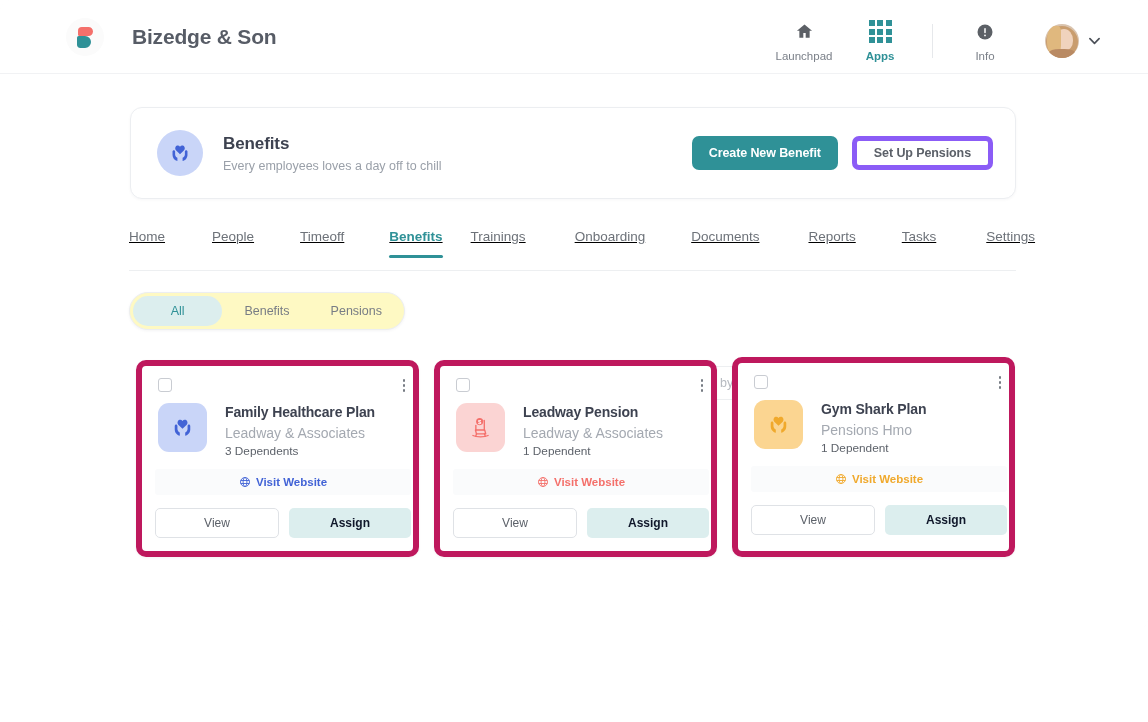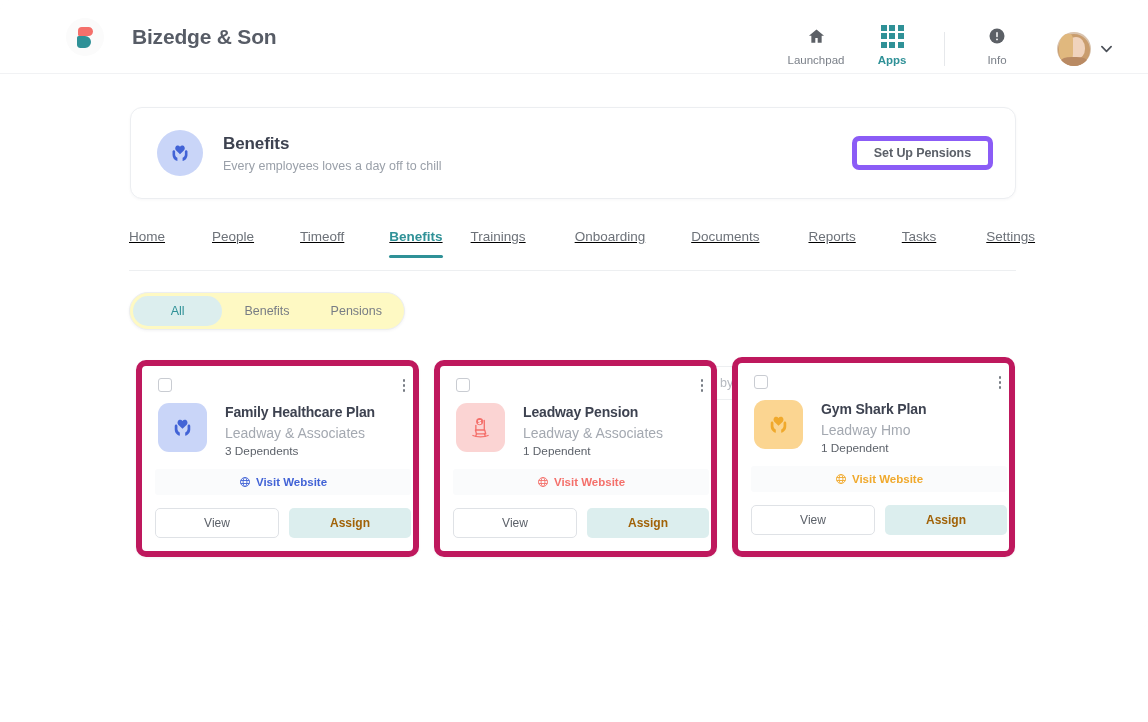--- a/index.html
+++ b/index.html
@@ -62,24 +62,24 @@
   .brand-name {
     margin-left: 28px;
     font-size: 21px;
     font-weight: bold;
     color: #575c66;
     letter-spacing: -0.2px;
   }
 
   .nav-right {
     position: absolute;
-    right: 36px;
+    right: 48px;
     top: 10px;
     display: flex;
-    align-items: flex-end;
+    align-items: center;
     height: 56px;
   }
   .nav-item {
     width: 76px;
     display: flex;
     flex-direction: column;
     align-items: center;
     cursor: pointer;
     padding-top: 6px;
   }
@@ -394,21 +394,21 @@
     cursor: pointer;
     font-family: "Liberation Sans", sans-serif;
   }
   .btn-assign {
     flex: 1;
     height: 30px;
     background: #dceeee;
     border: none;
     border-radius: 5px;
     font-size: 12px;
-    color: #a16207;
+    color: #0f172a;
     font-weight: bold;
     cursor: pointer;
     font-family: "Liberation Sans", sans-serif;
   }
 </style>
 </head>
 <body>
 
 <div class="app-window">
 
@@ -489,20 +489,21 @@
           <path d="M16 8.2c-1.3-2-4.4-1.9-5.5.3-.9 1.7-.2 3.5 1.1 4.8l4.4 4.3 4.4-4.3c1.3-1.3 2-3.1 1.1-4.8-1.1-2.2-4.2-2.3-5.5-.3z"></path>
           <path d="M8.4 12.5c-.9 0-1.6.8-1.6 1.7v4.2c0 3.6 2.6 6.7 6 7.5v-4.1c-1.6-.7-2.8-2.3-2.8-4.1v-3.5c0-.9-.7-1.7-1.6-1.7z"></path>
           <path d="M23.6 12.5c.9 0 1.6.8 1.6 1.7v4.2c0 3.6-2.6 6.7-6 7.5v-4.1c1.6-.7 2.8-2.3 2.8-4.1v-3.5c0-.9.7-1.7 1.6-1.7z"></path>
         </svg>
       </div>
       <div class="hero-texts">
         <div class="hero-title">Benefits</div>
         <div class="hero-sub">Every employees loves a day off to chill</div>
       </div>
       <div class="hero-actions">
+        <button class="btn-primary">Create New Benefit</button>
         <button class="btn-outline">Set Up Pensions</button>
       </div>
     </div>
 
     <div class="tabs" id="tabs">
         <div class="tab">Home</div>
         <div class="tab" style="margin-left: 47px;">People</div>
         <div class="tab" style="margin-left: 46px;">Timeoff</div>
         <div class="tab active" style="margin-left: 45px;">Benefits</div>
         <div class="tab" style="margin-left: 28px;">Trainings</div>
@@ -622,21 +623,21 @@
           <div class="bcard-body">
             <div class="bicon" style="background:#fbd591">
               <svg width="27" height="27" viewBox="0 0 32 32" fill="#f0a92c">
                 <path d="M16 8.2c-1.3-2-4.4-1.9-5.5.3-.9 1.7-.2 3.5 1.1 4.8l4.4 4.3 4.4-4.3c1.3-1.3 2-3.1 1.1-4.8-1.1-2.2-4.2-2.3-5.5-.3z"></path>
                 <path d="M8.4 12.5c-.9 0-1.6.8-1.6 1.7v4.2c0 3.6 2.6 6.7 6 7.5v-4.1c-1.6-.7-2.8-2.3-2.8-4.1v-3.5c0-.9-.7-1.7-1.6-1.7z"></path>
                 <path d="M23.6 12.5c.9 0 1.6.8 1.6 1.7v4.2c0 3.6-2.6 6.7-6 7.5v-4.1c1.6-.7 2.8-2.3 2.8-4.1v-3.5c0-.9.7-1.7 1.6-1.7z"></path>
               </svg>
             </div>
             <div class="bcard-info">
               <div class="bname">Gym Shark Plan</div>
-              <div class="bprovider">Leadway Hmo</div>
+              <div class="bprovider">Pensions Hmo</div>
               <div class="bdeps">1 Dependent</div>
             </div>
           </div>
           <div class="visit-row">
             <span style="display:flex;align-items:center;">
               <svg width="12" height="12" viewBox="0 0 16 16" fill="none" stroke="#f0a92c" stroke-width="1.2">
                 <circle cx="8" cy="8" r="6"></circle>
                 <ellipse cx="8" cy="8" rx="2.6" ry="6"></ellipse>
                 <path d="M2.2 6h11.6M2.2 10h11.6"></path>
               </svg>

